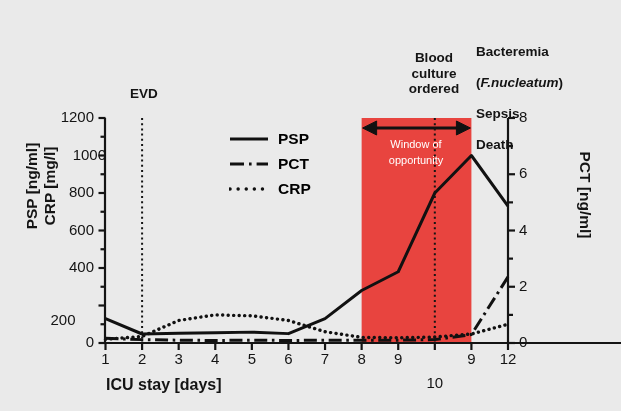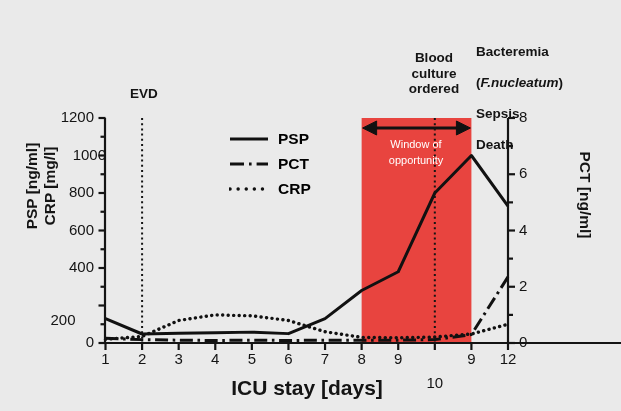--- a/index.html
+++ b/index.html
@@ -23,22 +23,21 @@
     white-space:pre-line;
   }
   .ylabel-right{
     left:500px; top:186px;
     width:170px; text-align:center;
     transform:rotate(90deg);
     font-size:15.5px; font-weight:bold; color:#141414;
   }
   .xlabel{
     left:106px; top:376px; width:402px;
-    text-align:center;
-    font-size:21px; font-weight:bold; color:#141414;
+    font-size:16px; font-weight:bold; color:#141414;
   }
 
   
   .tick-left{
     font-size:15px; color:#141414; text-align:right;
     width:62px;
   }
   .tick-right{
     font-size:15px; color:#141414; text-align:left;
     width:40px;

